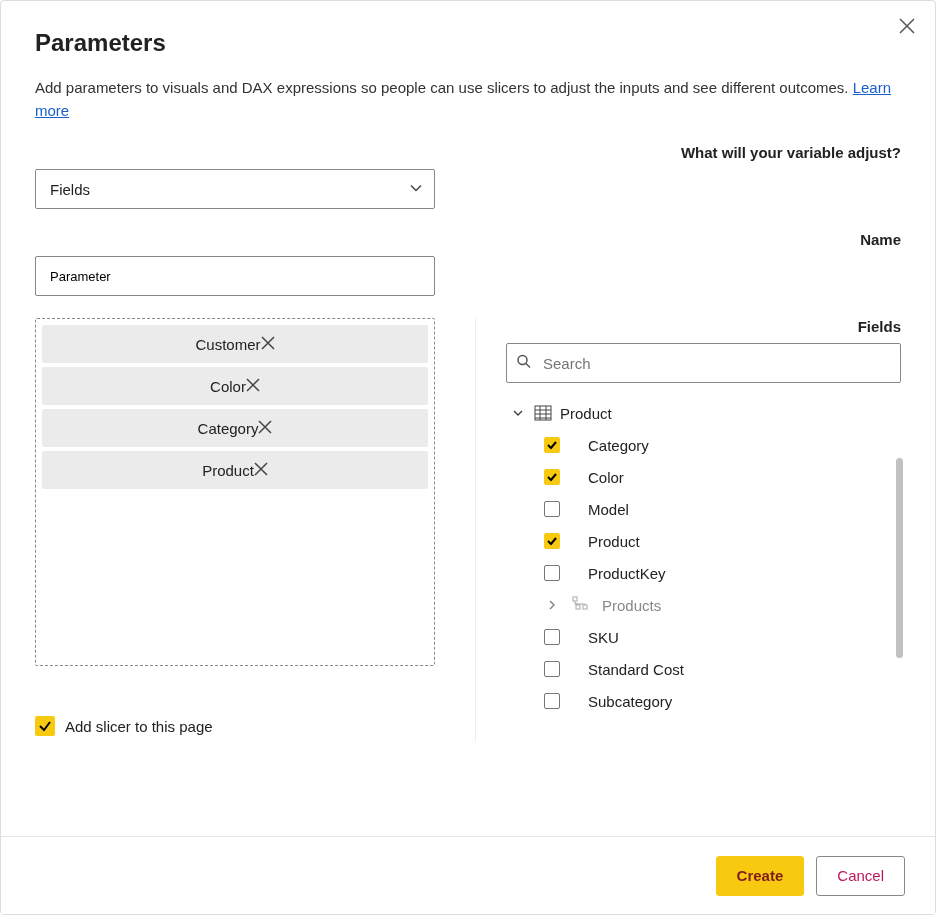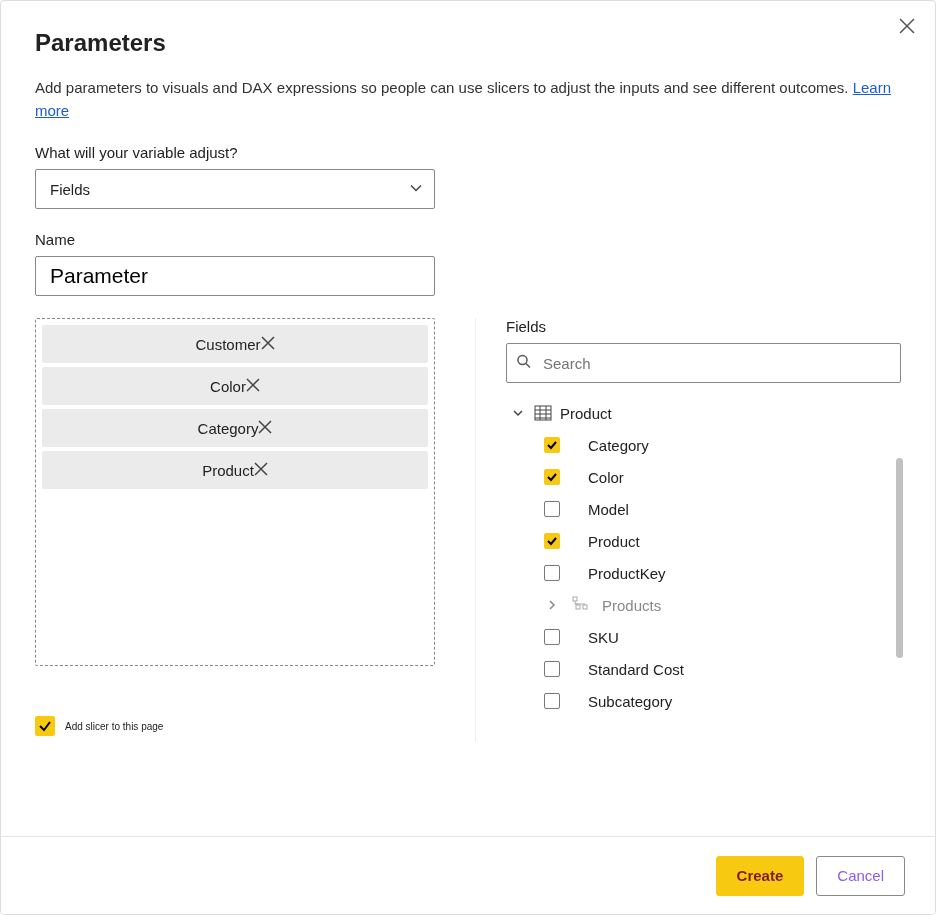--- a/index.html
+++ b/index.html
@@ -42,22 +42,23 @@
     color: #333;
     margin: 0 0 22px 0;
     line-height: 1.5;
   }
   .desc a {
     color: #1a5fcc;
     text-decoration: underline;
   }
   .section-label {
     font-size: 15px;
-    font-weight: 400;
+    font-weight: 700;
     margin-bottom: 8px;
+    text-align: right;
   }
   .select-wrap {
     position: relative;
     width: 400px;
     margin-bottom: 22px;
   }
   .select {
     width: 100%;
     height: 40px;
     border: 1px solid #888;
@@ -75,21 +76,21 @@
     top: 50%;
     transform: translateY(-50%);
     pointer-events: none;
   }
   .text-input {
     width: 400px;
     height: 40px;
     border: 1px solid #888;
     border-radius: 2px;
     padding: 15px 14px;
-    font-size: 21px;
+    font-size: 13px;
     font-family: inherit;
     margin-bottom: 22px;
   }
   .two-col {
     display: flex;
     gap: 0;
   }
   .col-left {
     width: 440px;
     padding-right: 40px;
@@ -121,21 +122,21 @@
   .reorder-item .x {
     font-size: 18px;
     color: #444;
     cursor: pointer;
   }
   .checkbox-row {
     display: flex;
     align-items: center;
     gap: 10px;
     margin-top: 50px;
-    font-size: 10px;
+    font-size: 15px;
   }
   .yellow-check {
     width: 20px;
     height: 20px;
     background: #f7c910;
     border-radius: 2px;
     display: flex;
     align-items: center;
     justify-content: center;
     cursor: pointer;
@@ -248,21 +249,21 @@
   }
   .btn-primary {
     background: #f7c910;
     border: 1px solid #f7c910;
     font-weight: 600;
     color: #7f1d1d;
   }
   .btn-secondary {
     background: #fff;
     border: 1px solid #888;
-    color: #8b5cf6;
+    color: #be185d;
   }
 </style>
 </head>
 <body>
 
 <div class="dialog">
 
   <div class="close-x">
     <svg width="16" height="16" viewBox="0 0 16 16">
         <path d="M1 1 L15 15 M15 1 L1 15" stroke="#555" stroke-width="1.5" fill="none"></path>

